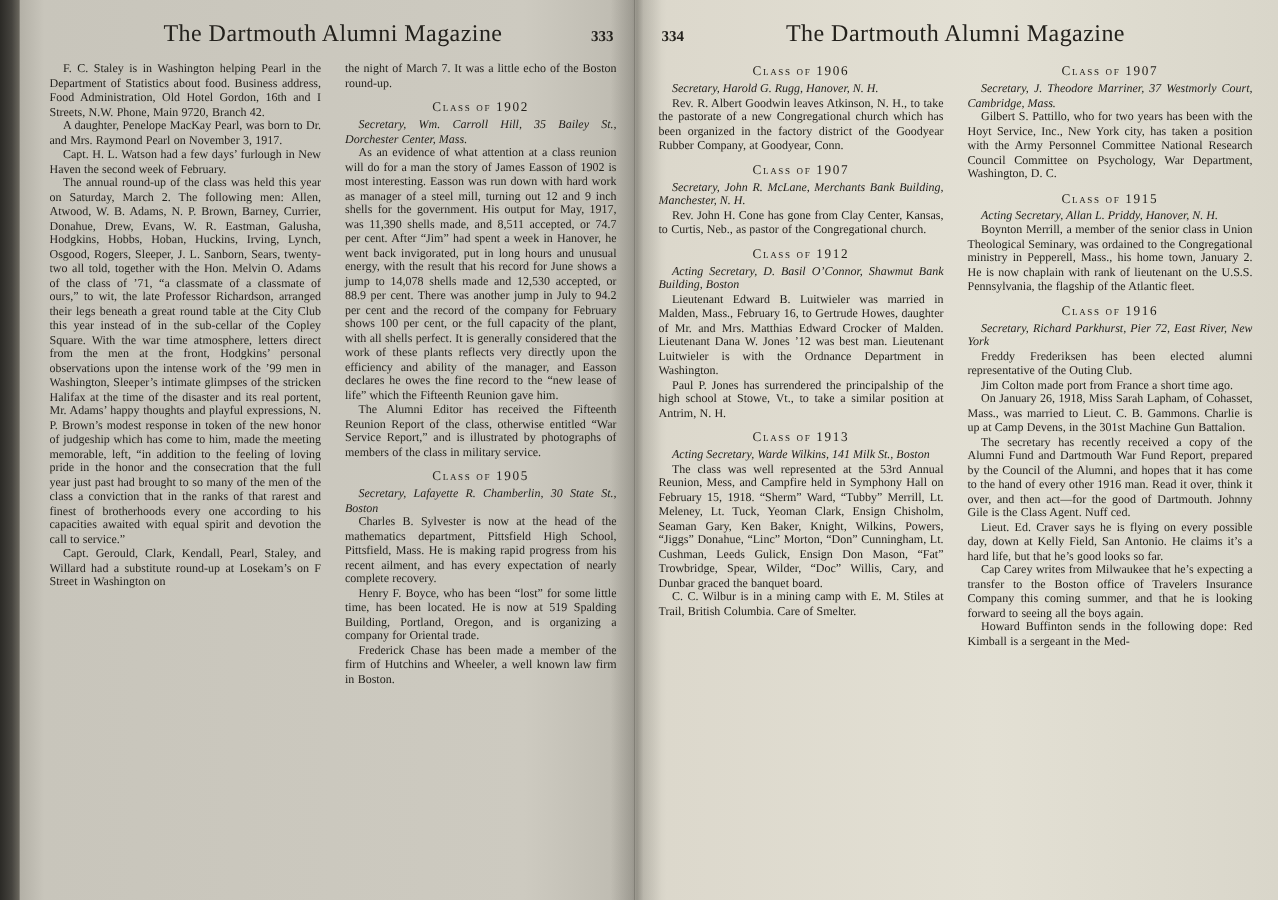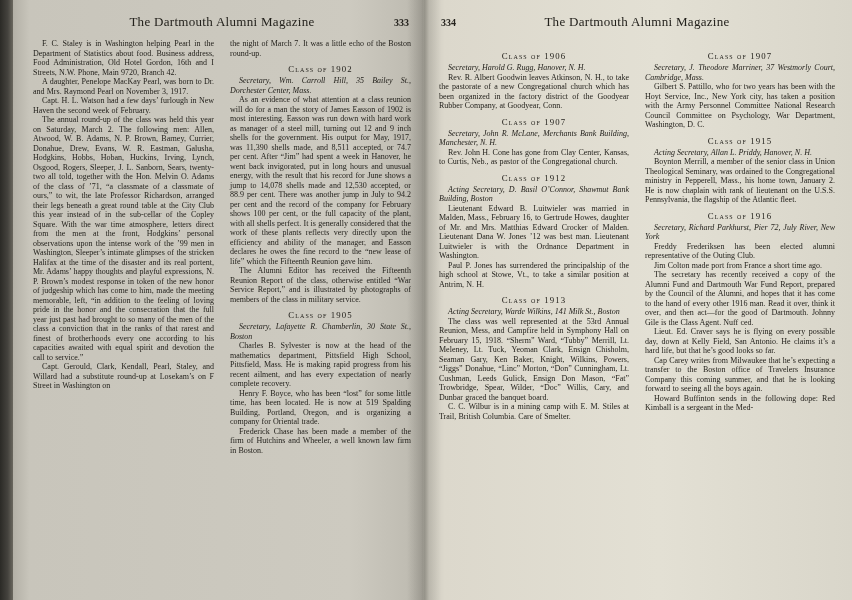--- a/index.html
+++ b/index.html
@@ -37,42 +37,42 @@
   .page-header {
     display: flex; align-items: baseline;
     margin: 2px 2px 9px 2px;
     color: #23211c;
   }
   .header-slot { width: 46px; font-size: 10px; font-weight: bold; }
   .header-slot.num-right { text-align: right; }
   .header-slot.num-left  { text-align: left; }
   .header-title {
     flex: 1; text-align: center;
-    font-size: 13px; letter-spacing: 0.3px;
+    font-size: 16px; letter-spacing: 0.3px;
     white-space: nowrap;
   }
 
   .columns { display: flex; gap: 16px; height: 554px; overflow: hidden; }
   .column { flex: 1; color: #24221d; }
 
   .para {
     margin: 0;
     font-size: 8px; line-height: 9.5px;
     text-align: justify; text-indent: 9px;
     word-spacing: 0.2px;
   }
   .para.noindent { text-indent: 0; }
 
   .class-heading {
     margin: 6px 0 2px 0;
     font-size: 8.8px; font-weight: normal;
     font-variant: small-caps; letter-spacing: 1.1px;
     text-align: center; color: #23211c;
   }
-  .column > .class-heading:first-child { margin-top: 12px; }
+  .column > .class-heading:first-child { margin-top: 1px; }
 
   .secretary {
     margin: 0;
     font-size: 8px; line-height: 9.5px;
     font-style: italic;
     text-align: justify; text-indent: 9px;
   }
 </style>
 </head>
 <body>
@@ -134,23 +134,24 @@
           <p class="para">C. C. Wilbur is in a mining camp with E. M. Stiles at Trail, British Columbia. Care of Smelter.</p>
         </div>
       <div class="column">
           <h3 class="class-heading">Class of 1907</h3>
           <p class="secretary">Secretary, J. Theodore Marriner, 37 Westmorly Court, Cambridge, Mass.</p>
           <p class="para">Gilbert S. Pattillo, who for two years has been with the Hoyt Service, Inc., New York city, has taken a position with the Army Personnel Committee National Research Council Committee on Psychology, War Department, Washington, D. C.</p>
           <h3 class="class-heading">Class of 1915</h3>
           <p class="secretary">Acting Secretary, Allan L. Priddy, Hanover, N. H.</p>
           <p class="para">Boynton Merrill, a member of the senior class in Union Theological Seminary, was ordained to the Congregational ministry in Pepperell, Mass., his home town, January 2. He is now chaplain with rank of lieutenant on the U.S.S. Pennsylvania, the flagship of the Atlantic fleet.</p>
           <h3 class="class-heading">Class of 1916</h3>
-          <p class="secretary">Secretary, Richard Parkhurst, Pier 72, July River, New York</p>
+          <p class="secretary">Secretary, Richard Parkhurst, Pier 72, East River, New York</p>
           <p class="para">Freddy Frederiksen has been elected alumni representative of the Outing Club.</p>
           <p class="para">Jim Colton made port from France a short time ago.</p>
+          <p class="para">On January 26, 1918, Miss Sarah Lapham, of Cohasset, Mass., was married to Lieut. C. B. Gammons. Charlie is up at Camp Devens, in the 301st Machine Gun Battalion.</p>
           <p class="para">The secretary has recently received a copy of the Alumni Fund and Dartmouth War Fund Report, prepared by the Council of the Alumni, and hopes that it has come to the hand of every other 1916 man. Read it over, think it over, and then act—for the good of Dartmouth. Johnny Gile is the Class Agent. Nuff ced.</p>
           <p class="para">Lieut. Ed. Craver says he is flying on every possible day, down at Kelly Field, San Antonio. He claims it’s a hard life, but that he’s good looks so far.</p>
           <p class="para">Cap Carey writes from Milwaukee that he’s expecting a transfer to the Boston office of Travelers Insurance Company this coming summer, and that he is looking forward to seeing all the boys again.</p>
           <p class="para">Howard Buffinton sends in the following dope: Red Kimball is a sergeant in the Med-</p>
         </div>
     </div>
   </section>
 
   <div class="gutter"></div>
 

